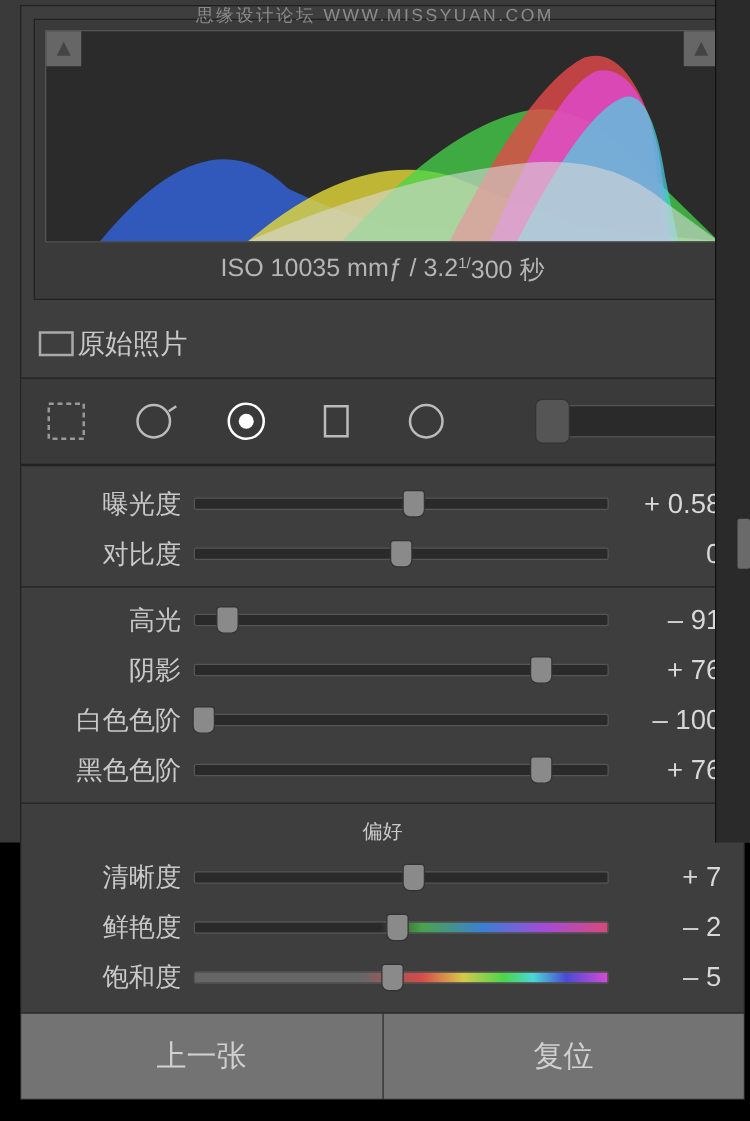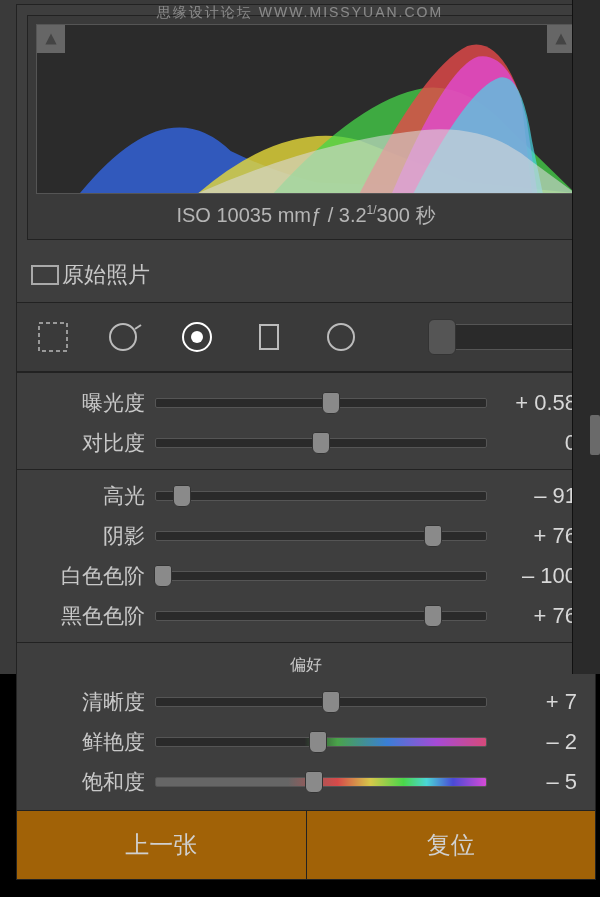--- a/index.html
+++ b/index.html
@@ -37,21 +37,21 @@
 .slider-label { width: 110px; text-align: right; color: #c8c8c8; font-size: 21px; white-space: nowrap; }
 .slider-track { flex: 1; height: 10px; background: #2a2a2a; border: 1px solid #555; border-radius: 2px; position: relative; }
 .slider-track.vibrance { background: linear-gradient(90deg,#2a2a2a 0%,#2a2a2a 45%,#4aa34a 55%,#3a7fd6 70%,#a64ad6 85%,#d64a7a 100%); }
 .slider-track.saturation { background: linear-gradient(90deg,#666 0%,#666 40%,#d64a4a 55%,#d6c84a 65%,#4ad64a 75%,#4ad6d6 82%,#4a4ad6 90%,#d64ad6 100%); }
 .slider-thumb { position: absolute; top: -7px; width: 18px; height: 22px; background: #8a8a8a; border: 1px solid #333; border-radius: 3px 3px 6px 6px; transform: translateX(-50%); }
 .slider-value { width: 80px; text-align: right; color: #d8d8d8; font-size: 22px; }
 .section-header { text-align: center; color: #c8c8c8; font-size: 16px; padding: 6px 0; }
 .divider { border-top: 1px solid #222; margin: 6px -18px; }
 
 .footer { display: flex; border-top: 1px solid #222; }
-.footer .btn { flex: 1; text-align: center; padding: 18px 0; color: #d0d0d0; font-size: 24px; border-right: 1px solid #222; background: #a16207; }
+.footer .btn { flex: 1; text-align: center; padding: 18px 0; color: #d0d0d0; font-size: 24px; border-right: 1px solid #222; background: #737373; }
 .footer .btn:last-child { border-right: none; }
 
 .rightbar { position: absolute; right: 0; top: 0; width: 28px; height: 100%; background: #2a2a2a; border-left: 1px solid #111; }
 .rightbar .grip { position: absolute; right: 0; top: 415px; width: 10px; height: 40px; background: #6a6a6a; border-radius: 2px; }
 </style>
 </head>
 <body>
 
 <div class="app">
   <div class="watermark">思缘设计论坛   WWW.MISSYUAN.COM</div>

